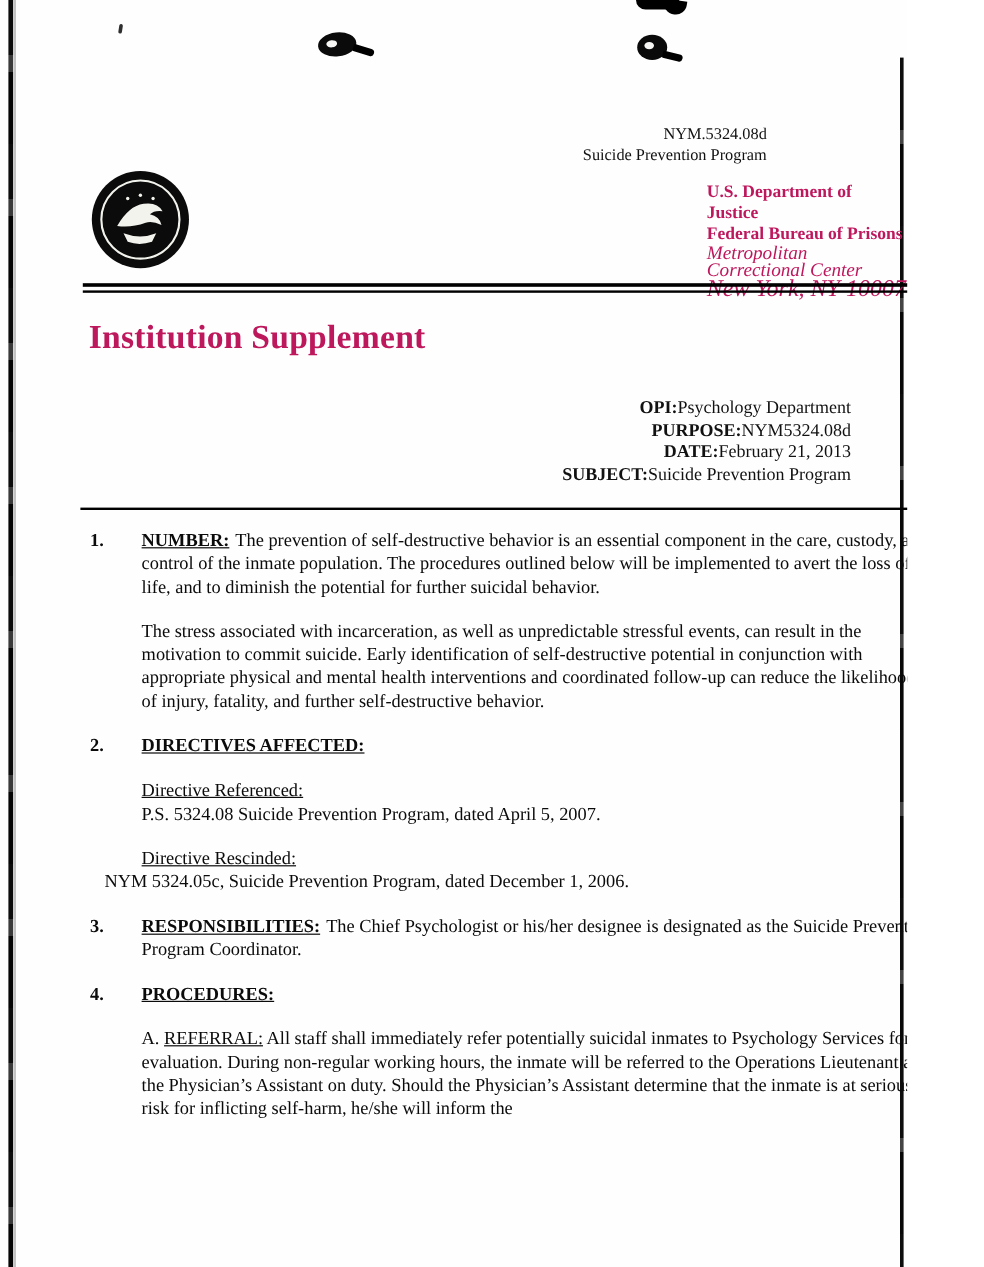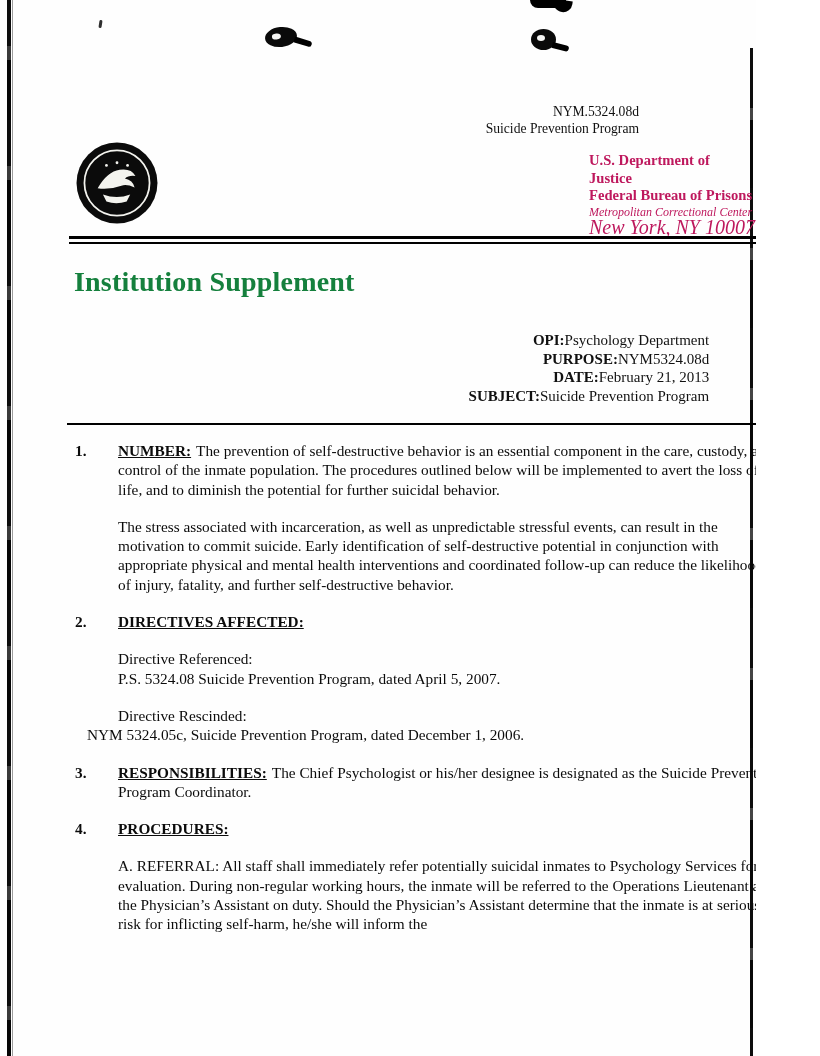--- a/index.html
+++ b/index.html
@@ -38,53 +38,53 @@
   .topmark::after { content:""; position:absolute; left: 22px; top: 0; width: 20px; height: 12px; background:#000; border-radius: 0 0 12px 14px; transform: rotate(8deg); }
   .apos { position:absolute; left: 99px; top: 20px; width: 3px; height: 8px; background:#2f2f2f; border-radius: 2px; transform: rotate(9deg); }
 
   
   .refblock {
     position: absolute; top: 103px; right: 117px;
     text-align: right; font-size: 13.6px; line-height: 17px; color: #101010;
   }
   .deptblock { position: absolute; left: 589px; top: 152px; color: #be185d; }
   .deptblock .d1, .deptblock .d2 { font-weight: bold; font-size: 14.6px; line-height: 17.5px; }
-  .deptblock .d3 { font-style: italic; font-size: 12px; line-height: 14px; }
+  .deptblock .d3 { font-style: italic; font-size: 16px; line-height: 14px; }
   .deptblock .d4 { font-style: italic; font-size: 20px; line-height: 17px; }
 
   .seal { position: absolute; left: 73px; top: 139px; width: 88px; height: 88px; }
   .seal svg { width: 100%; height: 100%; }
 
   .rule-double {
     position: absolute; left: 69px; top: 236px; width: 702px; height: 8px;
     border-top: 3.5px solid #000; border-bottom: 2px solid #000;
   }
 
   .title {
     position: absolute; left: 74px; top: 266px; margin: 0;
-    font-size: 28px; font-weight: 700; letter-spacing: 0.2px; color: #15803d;
+    font-size: 28px; font-weight: 700; letter-spacing: 0.2px; color: #be185d;
   }
 
   .metablock { position: absolute; left: 450px; top: 331px; font-size: 15px; line-height: 18.6px; text-align: right; }
   .mrow .mlabel { display: inline-block; width: 90px; font-weight: bold; }
 
   .rule-thin { position: absolute; left: 67px; top: 423px; width: 707px; height: 2px; background: #000; }
 
   
   .bodytext {
     position: absolute; left: 75px; top: 441px; width: 703px;
     font-size: 15.3px; line-height: 19.3px; color: #0b0b0b;
   }
   .sec { display: flex; margin-bottom: 18px; }
   .sec .num { width: 43px; flex-shrink: 0; font-weight: bold; }
   .sec .cont { flex: 1; }
   .par { margin: 0; }
   .gap { margin-top: 18px; }
   .hd { font-weight: bold; text-decoration: underline; margin-right: 5px; }
-  .ul { }
+  .ul { text-decoration: underline; }
   .outdent { margin-left: -31px; }
 
   .pagenum { position: absolute; left: 765px; top: 931px; font-size: 14.5px; }
 </style>
 </head>
 <body>
 
 <div class="page">
 
   <div class="edge-left"></div>

